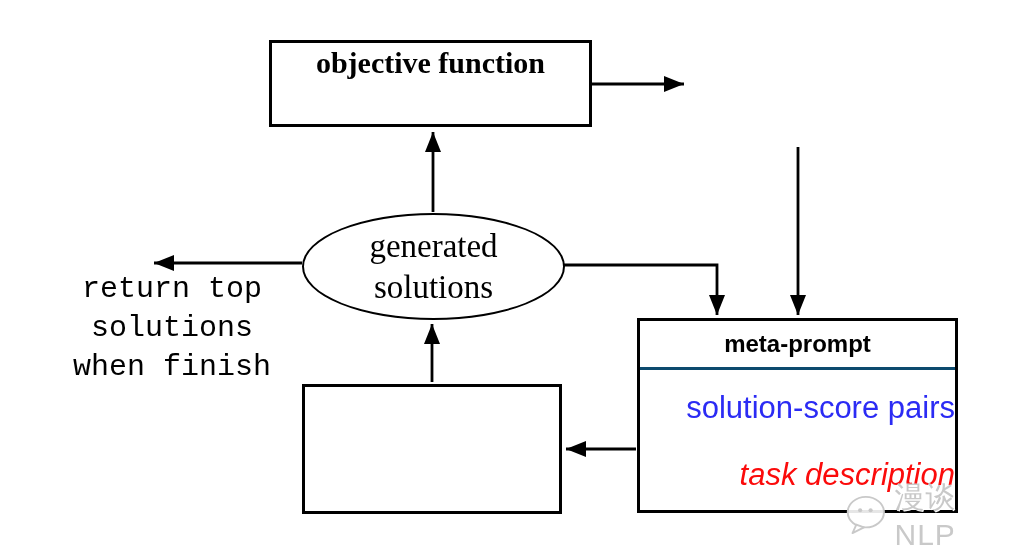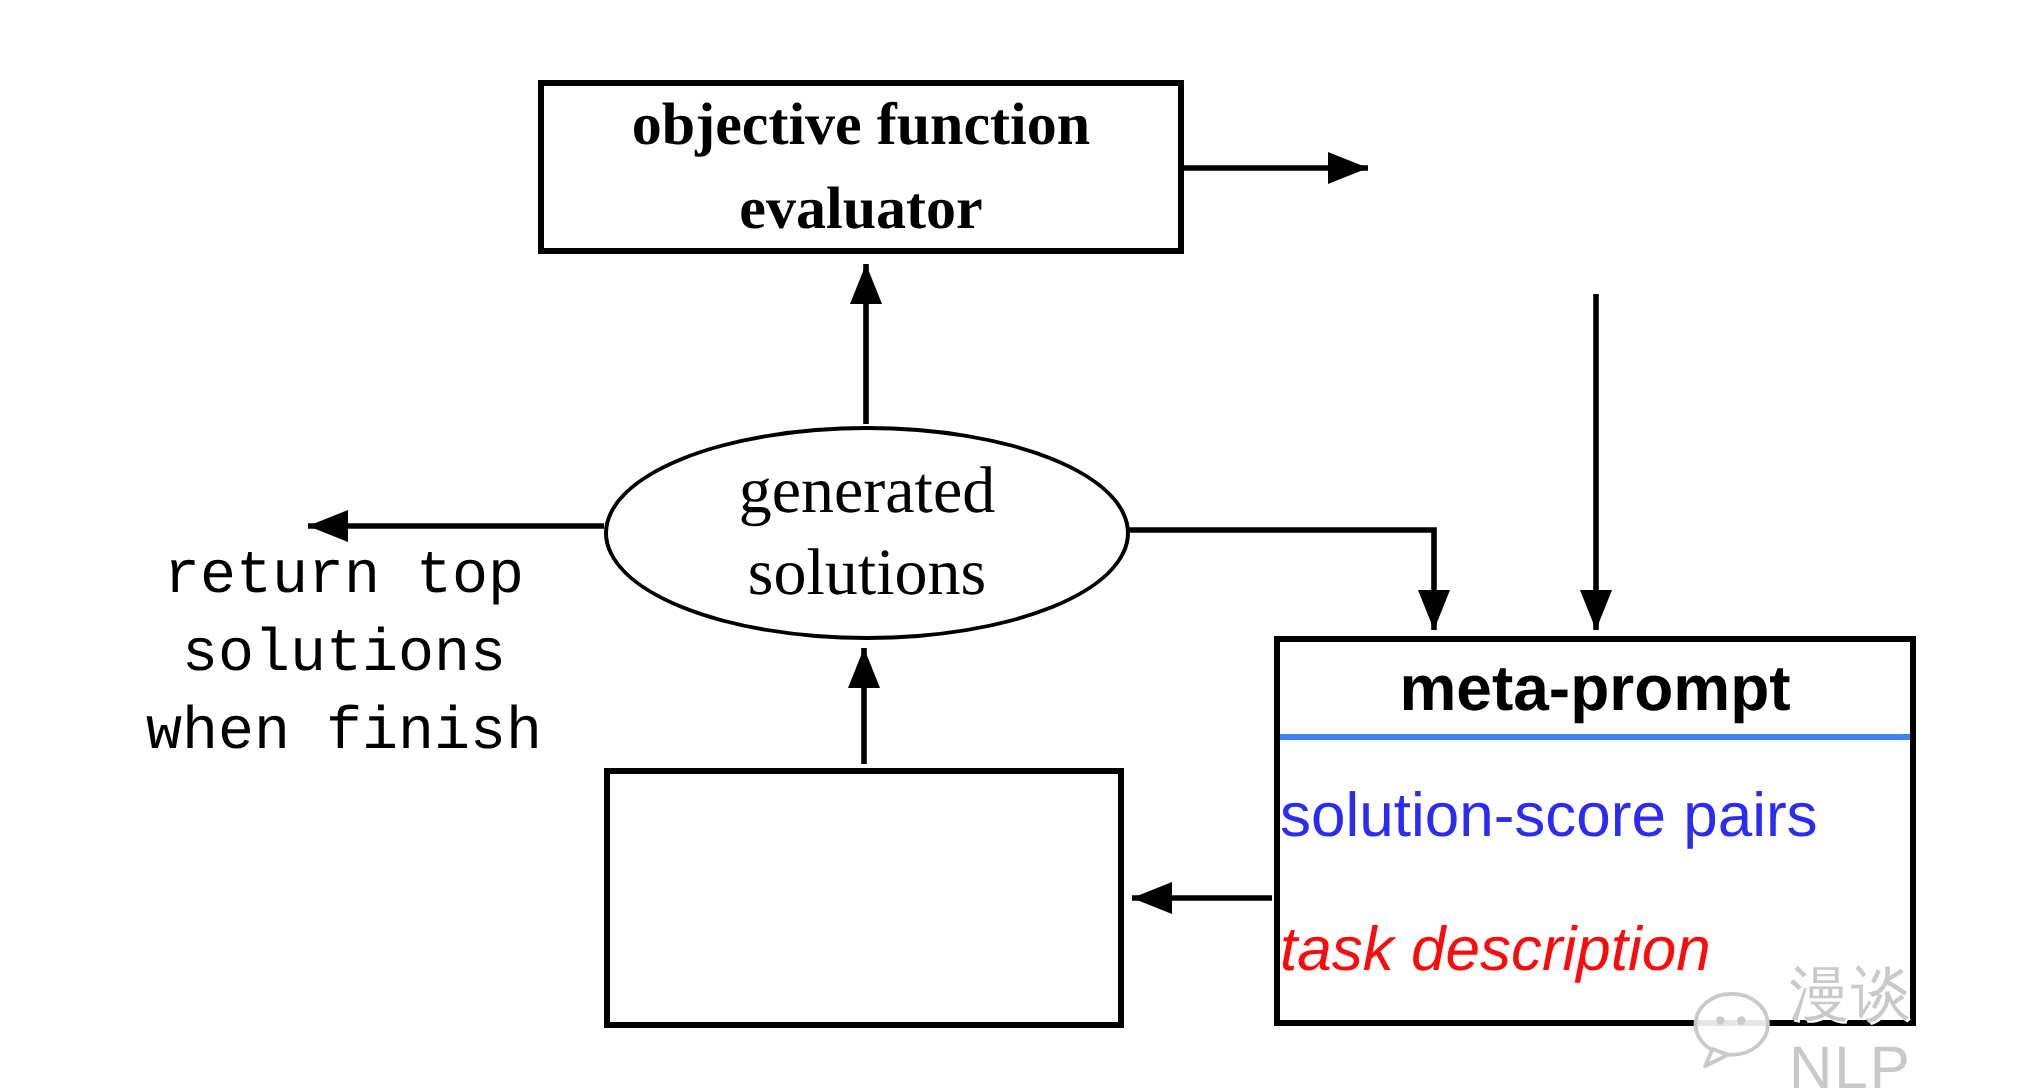--- a/index.html
+++ b/index.html
@@ -51,29 +51,29 @@
     font-family: "Liberation Serif", serif;
   }
   #box-meta {
     left: 637px; top: 318px; width: 321px; height: 195px;
     justify-content: flex-start;
     font-family: "Liberation Sans", sans-serif;
   }
   .meta-header {
     width: 100%;
     height: 49px;
-    border-bottom: 3px solid #3b82f6;
+    border-bottom: 3px solid #0c4a6e;
     display: flex; align-items: center; justify-content: center;
-    font-weight: bold; font-size: 32px;
+    font-weight: bold; font-size: 24px;
     font-family: "Liberation Sans", sans-serif;
   }
   .meta-body {
     width: 100%;
     flex: 1;
-    display: flex; flex-direction: column; align-items: flex-start;
+    display: flex; flex-direction: column; align-items: flex-end;
     padding-top: 20px;
     gap: 31px;
     font-size: 31px;
     font-family: "Liberation Sans", sans-serif;
   }
   .meta-blue { color: #2b2bf4; }
   .meta-red  { color: #fb0b0b; font-style: italic; }
 
   .note {
     position: absolute;
@@ -114,21 +114,20 @@
     <path d="M433 212 V132" stroke="#000000" stroke-width="2.8" fill="none" marker-end="url(#arr)"></path>
     <path d="M798 147 V315" stroke="#000000" stroke-width="2.8" fill="none" marker-end="url(#arr)"></path>
     <path d="M564 265 H717 V315" stroke="#000000" stroke-width="2.8" fill="none" marker-end="url(#arr)"></path>
     <path d="M302 263 H154" stroke="#000000" stroke-width="2.8" fill="none" marker-end="url(#arr)"></path>
     <path d="M432 382 V324" stroke="#000000" stroke-width="2.8" fill="none" marker-end="url(#arr)"></path>
     <path d="M636 449 H566" stroke="#000000" stroke-width="2.8" fill="none" marker-end="url(#arr)"></path>
   </svg>
 
   <div class="node" id="box-evaluator">
     <span>objective function</span>
-    <span>evaluator</span>
   </div>
 
 
   <div class="node ellipse" id="ellipse-gensol">
     <span>generated</span>
     <span>solutions</span>
   </div>
 
   <div class="node" id="box-llm">
   </div>

